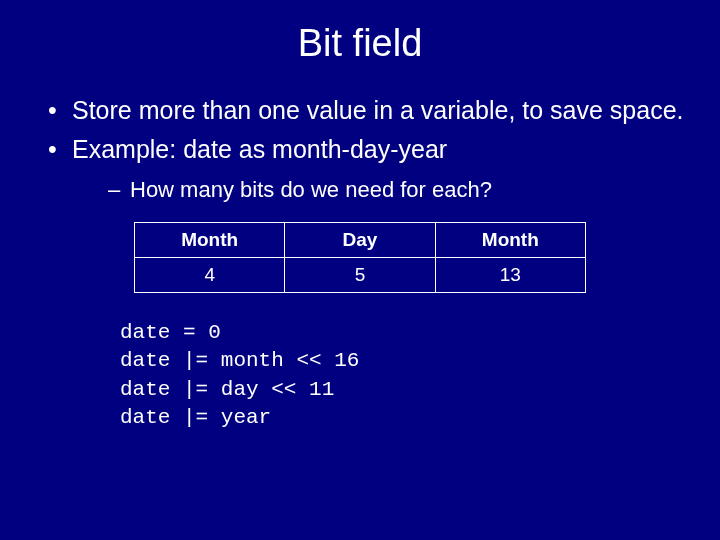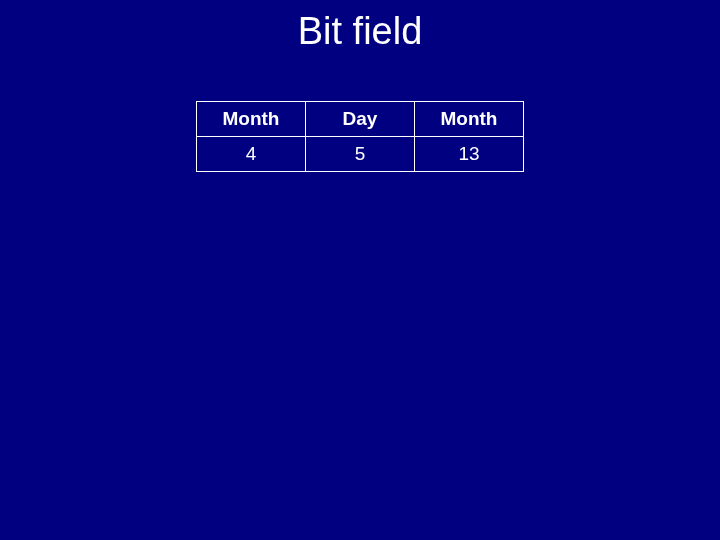--- a/index.html
+++ b/index.html
@@ -13,21 +13,21 @@
   .slide {
     width: 720px;
     height: 540px;
     position: relative;
   }
   .title {
     text-align: center;
     font-size: 38px;
     font-weight: normal;
     color: #ffffff;
-    padding-top: 10px;
+    padding-top: 22px;
     padding-bottom: 30px;
   }
   .body {
     padding: 0 28px;
   }
   ul.level1 {
     list-style: none;
     padding-left: 20px;
   }
   ul.level1 > li {
@@ -56,21 +56,21 @@
     padding-left: 22px;
   }
   ul.level2 > li::before {
     content: "–";
     position: absolute;
     left: 0;
     top: 0;
   }
   .table-wrap {
     margin: 18px auto 0 auto;
-    width: 328px;
+    width: 452px;
   }
   table {
     border-collapse: collapse;
     width: 100%;
     table-layout: fixed;
   }
   th, td {
     border: 1px solid #ffffff;
     text-align: center;
     font-size: 19px;
@@ -89,33 +89,44 @@
   }
 </style>
 </head>
 <body>
 
 <div class="slide">
   <h1 class="title">Bit field</h1>
 
   <div class="body">
     <ul class="level1">
+      <li>Store more than one value in a variable, to save space.</li>
+      <li>
+        <span>Example:  date as month-day-year</span>
+        <ul class="level2">
+          <li>How many bits do we need for each?</li>
+        </ul>
+      </li>
     </ul>
 
     <div class="table-wrap">
       <table>
         <tbody>
             <tr>
           <th>Month</th>
           <th>Day</th>
           <th>Month</th>
         </tr>
         <tr>
           <td>4</td>
           <td>5</td>
           <td>13</td>
         </tr>
       </tbody>
         </table>
     </div>
 
+    <div class="code"><span>date = 0</span>
+<span>date |= month &lt;&lt; 16</span>
+<span>date |= day &lt;&lt; 11</span>
+<span>date |= year</span></div>
   </div>
 </div>
 
 </body></html>

